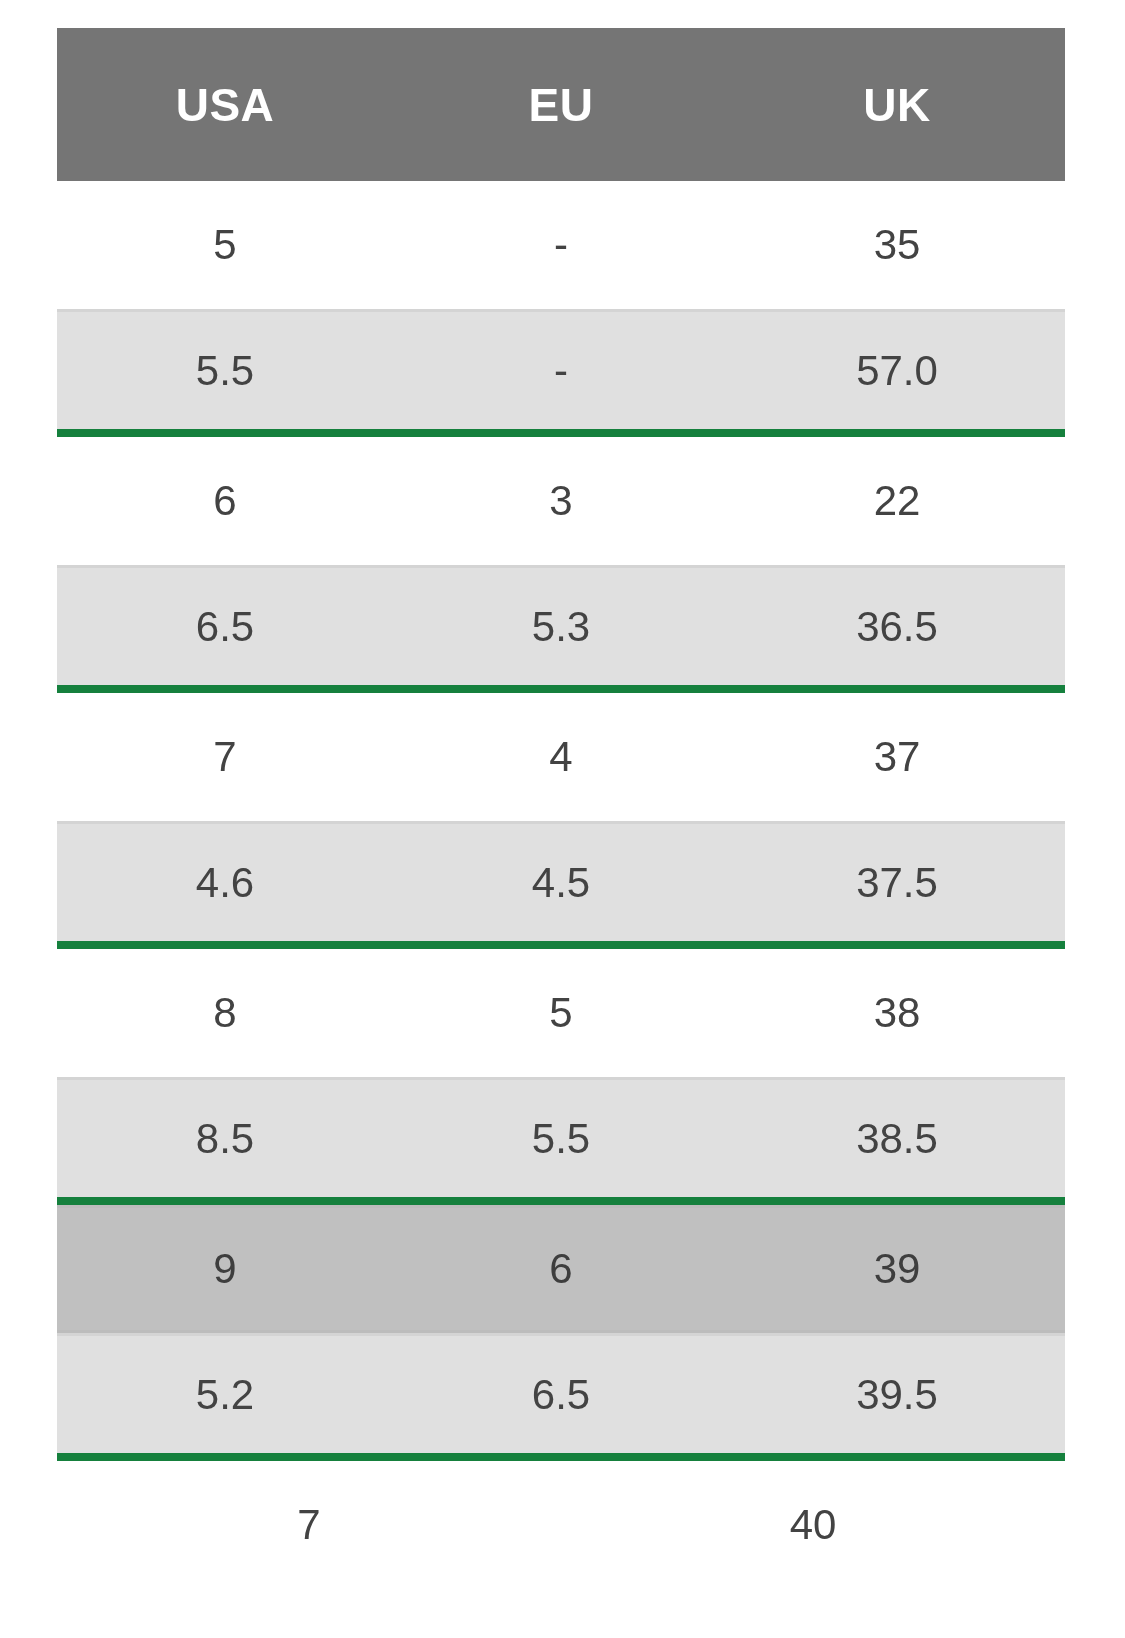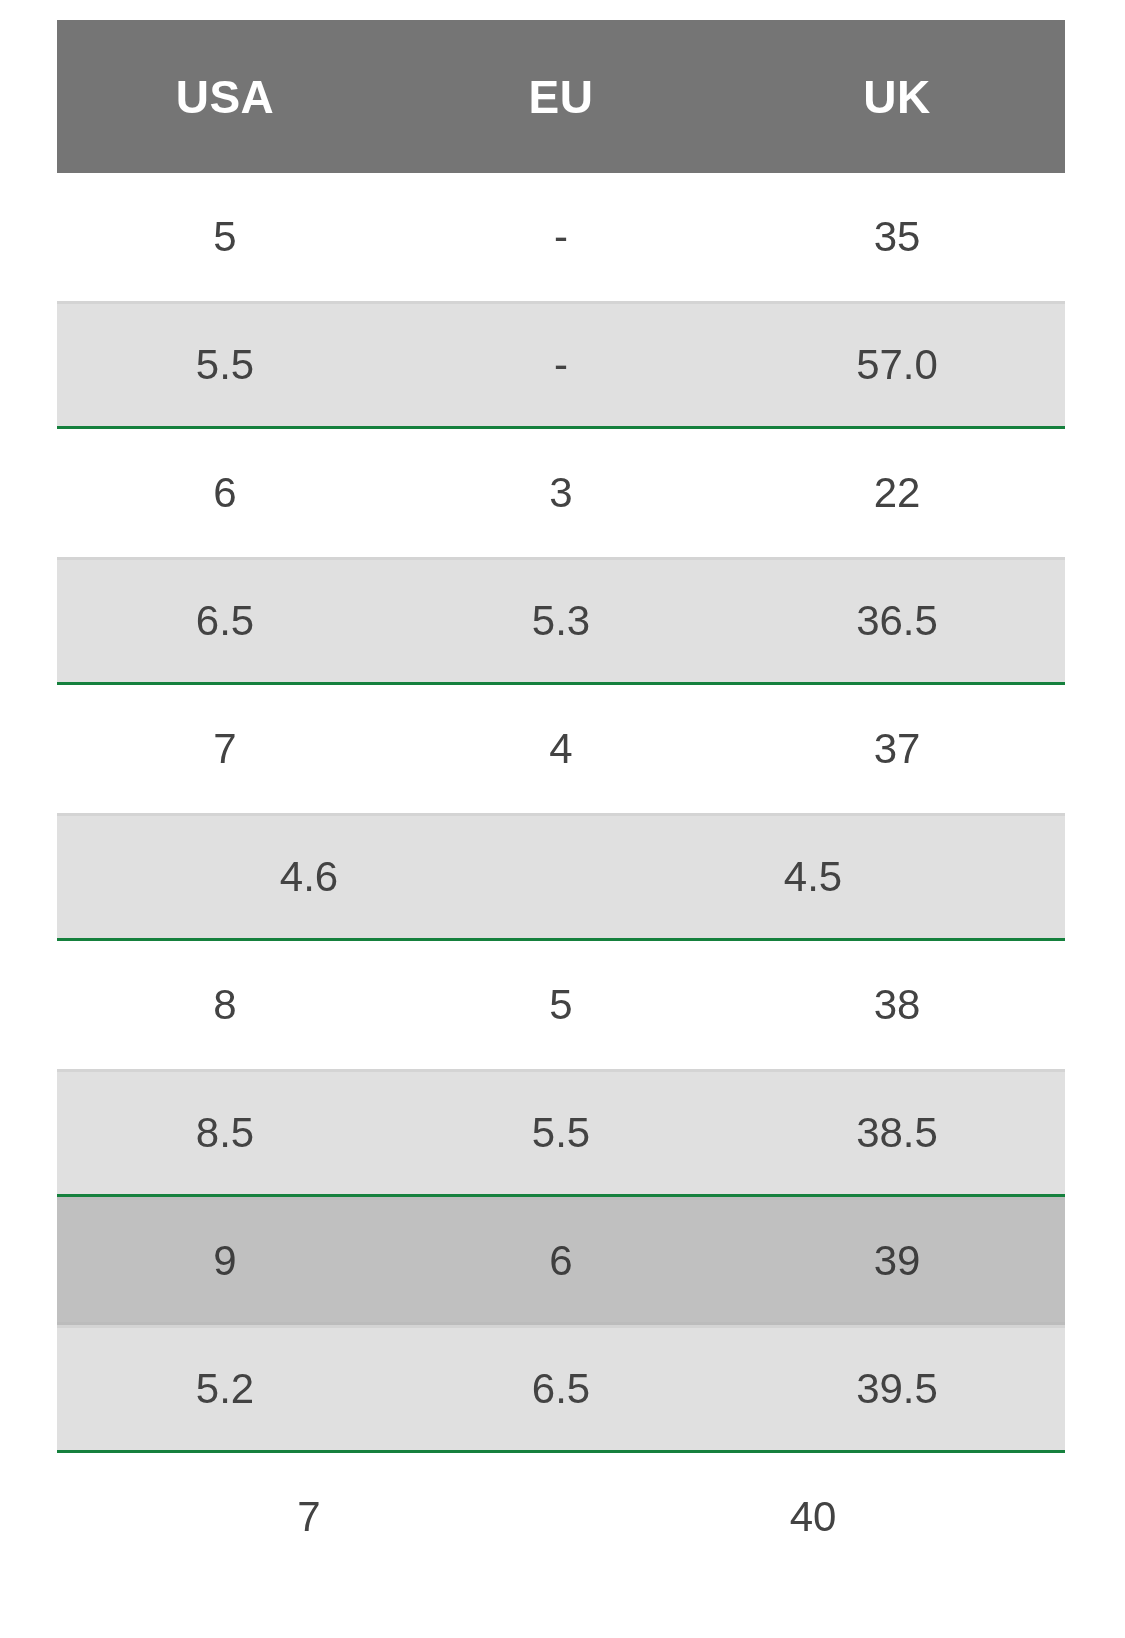--- a/index.html
+++ b/index.html
@@ -10,21 +10,21 @@
   body {
     width: 1125px;
     height: 1638px;
     font-family: "Liberation Sans", sans-serif;
     overflow: hidden;
   }
 
   .size-chart {
     position: absolute;
     left: 57px;
-    top: 20px;
+    top: 28px;
     width: 1008px;
   }
 
   .chart-header {
     display: flex;
     background: #757575;
     height: 153px;
     align-items: center;
   }
   .chart-header .cell {
@@ -55,21 +55,21 @@
     font-weight: 400;
     line-height: 1;
   }
 
   .row.odd {
     background: #ffffff;
   }
   .row.even {
     background: #e0e0e0;
     border-top: 3px solid #d4d4d4;
-    border-bottom: 3px solid #15803d;
+    border-bottom: 8px solid #15803d;
   }
   .row.selected {
     background: #c0c0c0;
     border-top: 3px solid #bcbcbc;
     border-bottom: 3px solid #bcbcbc;
   }
   .row.selected .cell {
     color: #3e3e3e;
   }
 </style>
@@ -106,20 +106,21 @@
         <div class="cell">36.5</div>
       </div>
       <div class="row odd">
         <div class="cell">7</div>
         <div class="cell">4</div>
         <div class="cell">37</div>
       </div>
       <div class="row even">
         <div class="cell">4.6</div>
         <div class="cell">4.5</div>
+        <div class="cell">37.5</div>
       </div>
       <div class="row odd">
         <div class="cell">8</div>
         <div class="cell">5</div>
         <div class="cell">38</div>
       </div>
       <div class="row even">
         <div class="cell">8.5</div>
         <div class="cell">5.5</div>
         <div class="cell">38.5</div>

